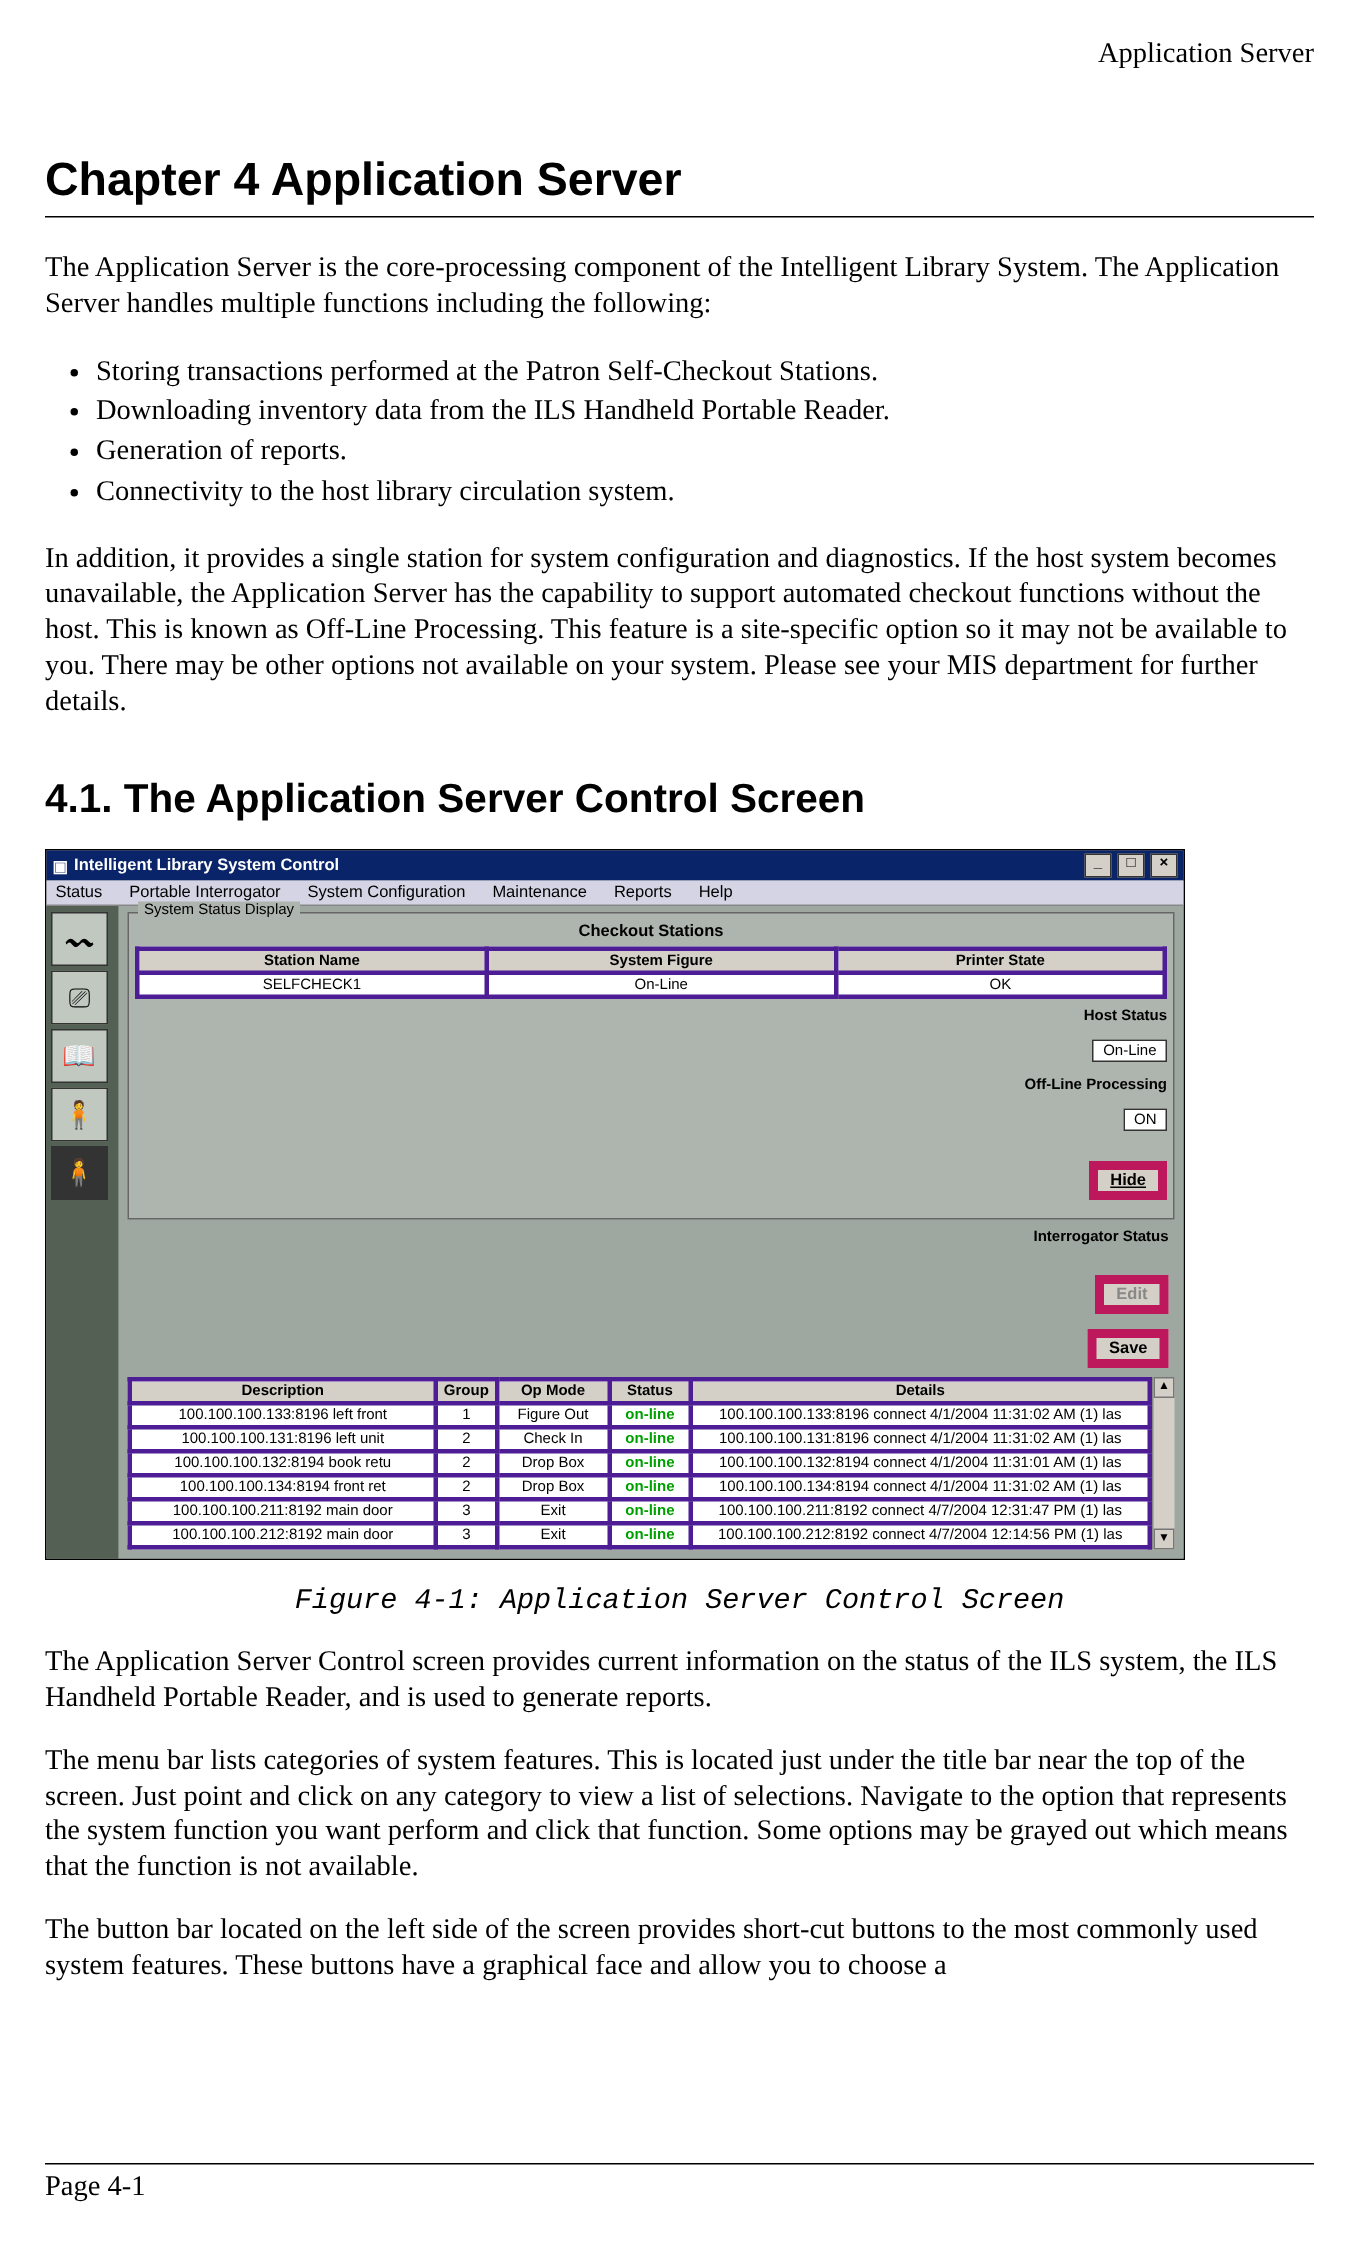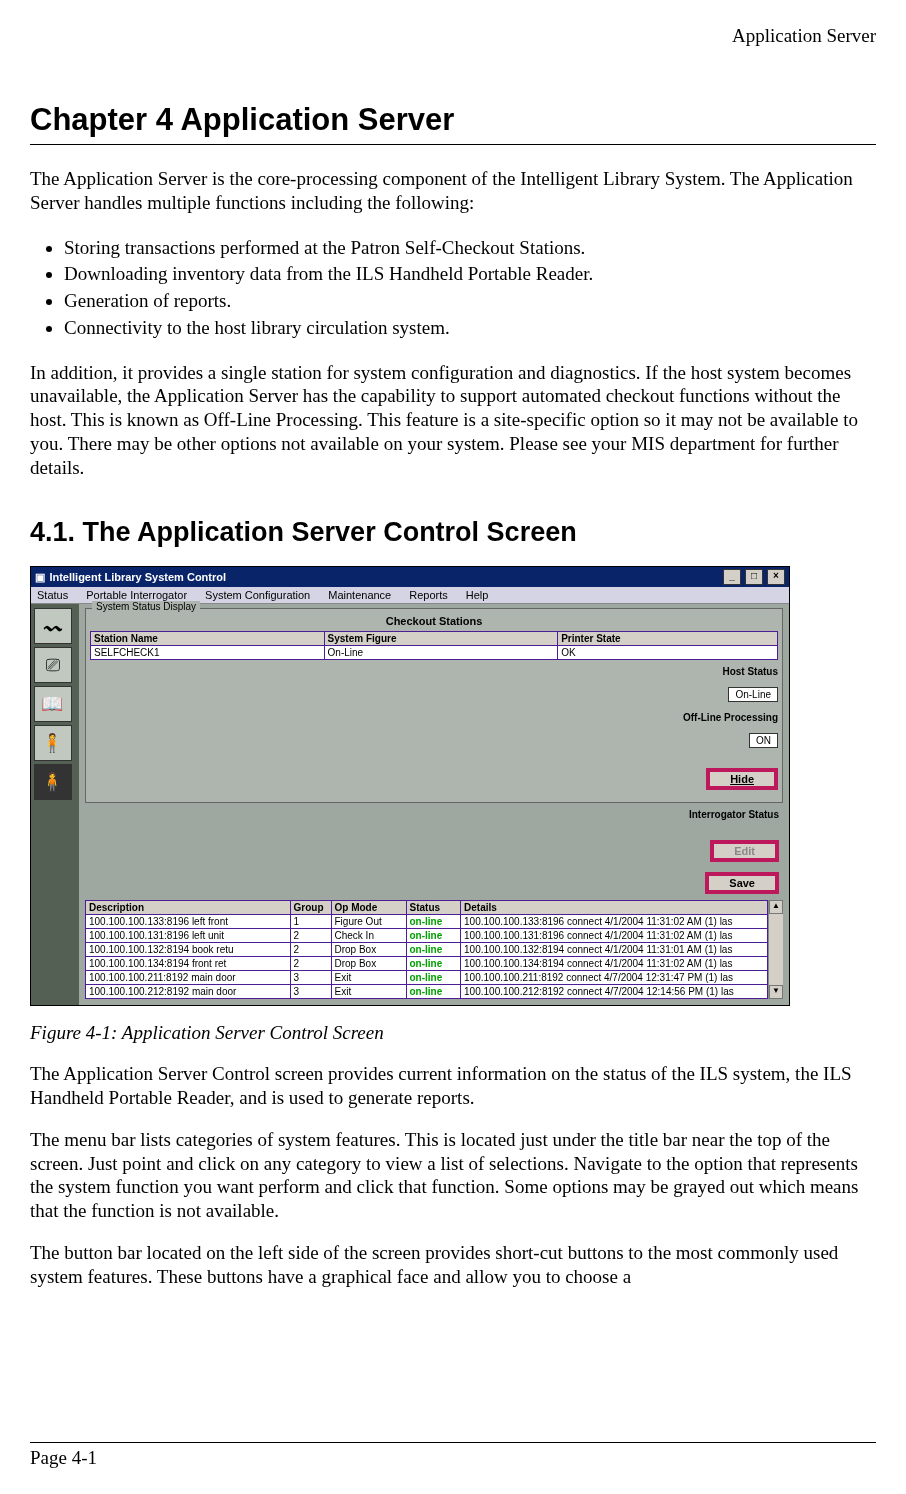--- a/index.html
+++ b/index.html
@@ -138,23 +138,23 @@
     margin: 4px 0;
   }
   .grid {
     background: #fff;
     border: 1px solid #333;
     width: 100%;
     border-collapse: collapse;
     font-size: 10px;
   }
   .grid th, .grid td {
-    border: 1px solid #4c1d95;
+    border: 3px solid #4c1d95;
     padding: 1px 3px;
-    text-align: left;
+    text-align: center;
     white-space: nowrap;
     overflow: hidden;
   }
   .grid th { background: #d4d0c8; font-weight: bold; }
   .statusrow {
     display: flex;
     align-items: flex-end;
     gap: 10px;
     margin: 6px 0;
     font-weight: bold;
@@ -162,22 +162,22 @@
     flex-direction: column;
   }
   .valbox {
     background: #fff;
     border: 1px solid #333;
     padding: 1px 6px;
     font-weight: normal;
   }
   .hidebtn, .smallbtn {
     background: #d4d0c8;
-    border: 4px solid #be185d;
-    padding: 1px 20px;
+    border: 6px solid #be185d;
+    padding: 1px 8px;
     font-size: 11px;
     text-decoration: underline;
   }
   .smallbtn.nolink { text-decoration: none; }
   .released { background: #d4d0c8; }
   .cursor-ptr {
     position: absolute;
     font-size: 14px;
     color: #000;
     pointer-events: none;
@@ -202,24 +202,25 @@
   }
   .arrow::after {
     content: "";
     position: absolute;
     left: -1px; top: -3px;
     border-right: 8px solid #000;
     border-top: 4px solid transparent;
     border-bottom: 4px solid transparent;
   }
   .figcaption {
-    text-align: left;
+    text-align: center;
     font-style: italic;
     font-size: 19px;
     margin: 6px 0 18px 0;
+    font-family: Liberation Mono, monospace;
   }
   .footer {
     margin-top: auto;
     padding-top: 20px;
   }
   .footer-rule {
     border: none;
     border-top: 1px solid #000;
     margin: 0 0 4px 0;
   }

